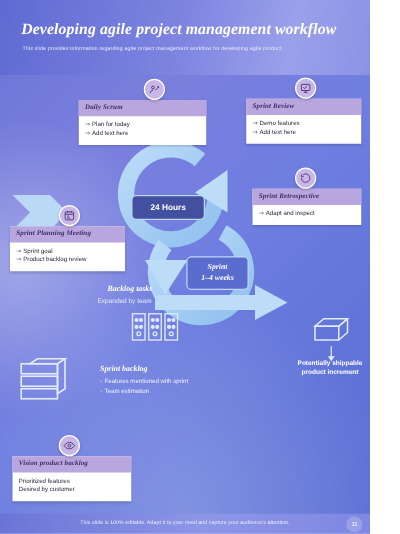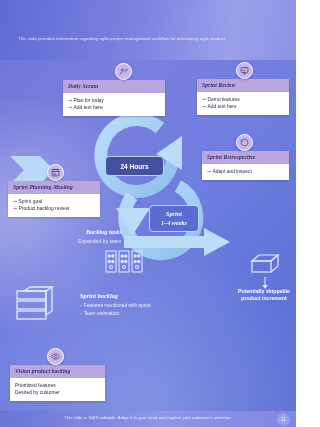--- a/index.html
+++ b/index.html
@@ -106,20 +106,21 @@
     font-size:4.6px;color:#ffffff;
   }
   svg{overflow:visible;}
 </style>
 </head>
 <body>
 
 <div id="slide">
 
   <div id="header">
+    <div id="title">Developing agile project management workflow</div>
     <div id="subtitle">This slide provides information regarding agile project management workflow for developing agile product.</div>
   </div>
 
   <svg id="cycle" style="position:absolute;left:74px;top:108px;" width="160" height="185" viewBox="0 0 160 185">
     <defs>
       <linearGradient id="ringg" x1="0" y1="0" x2="1" y2="1">
         <stop offset="0%" stop-color="#bcdcf8"></stop>
         <stop offset="100%" stop-color="#8fc0ee"></stop>
       </linearGradient>
     </defs>

